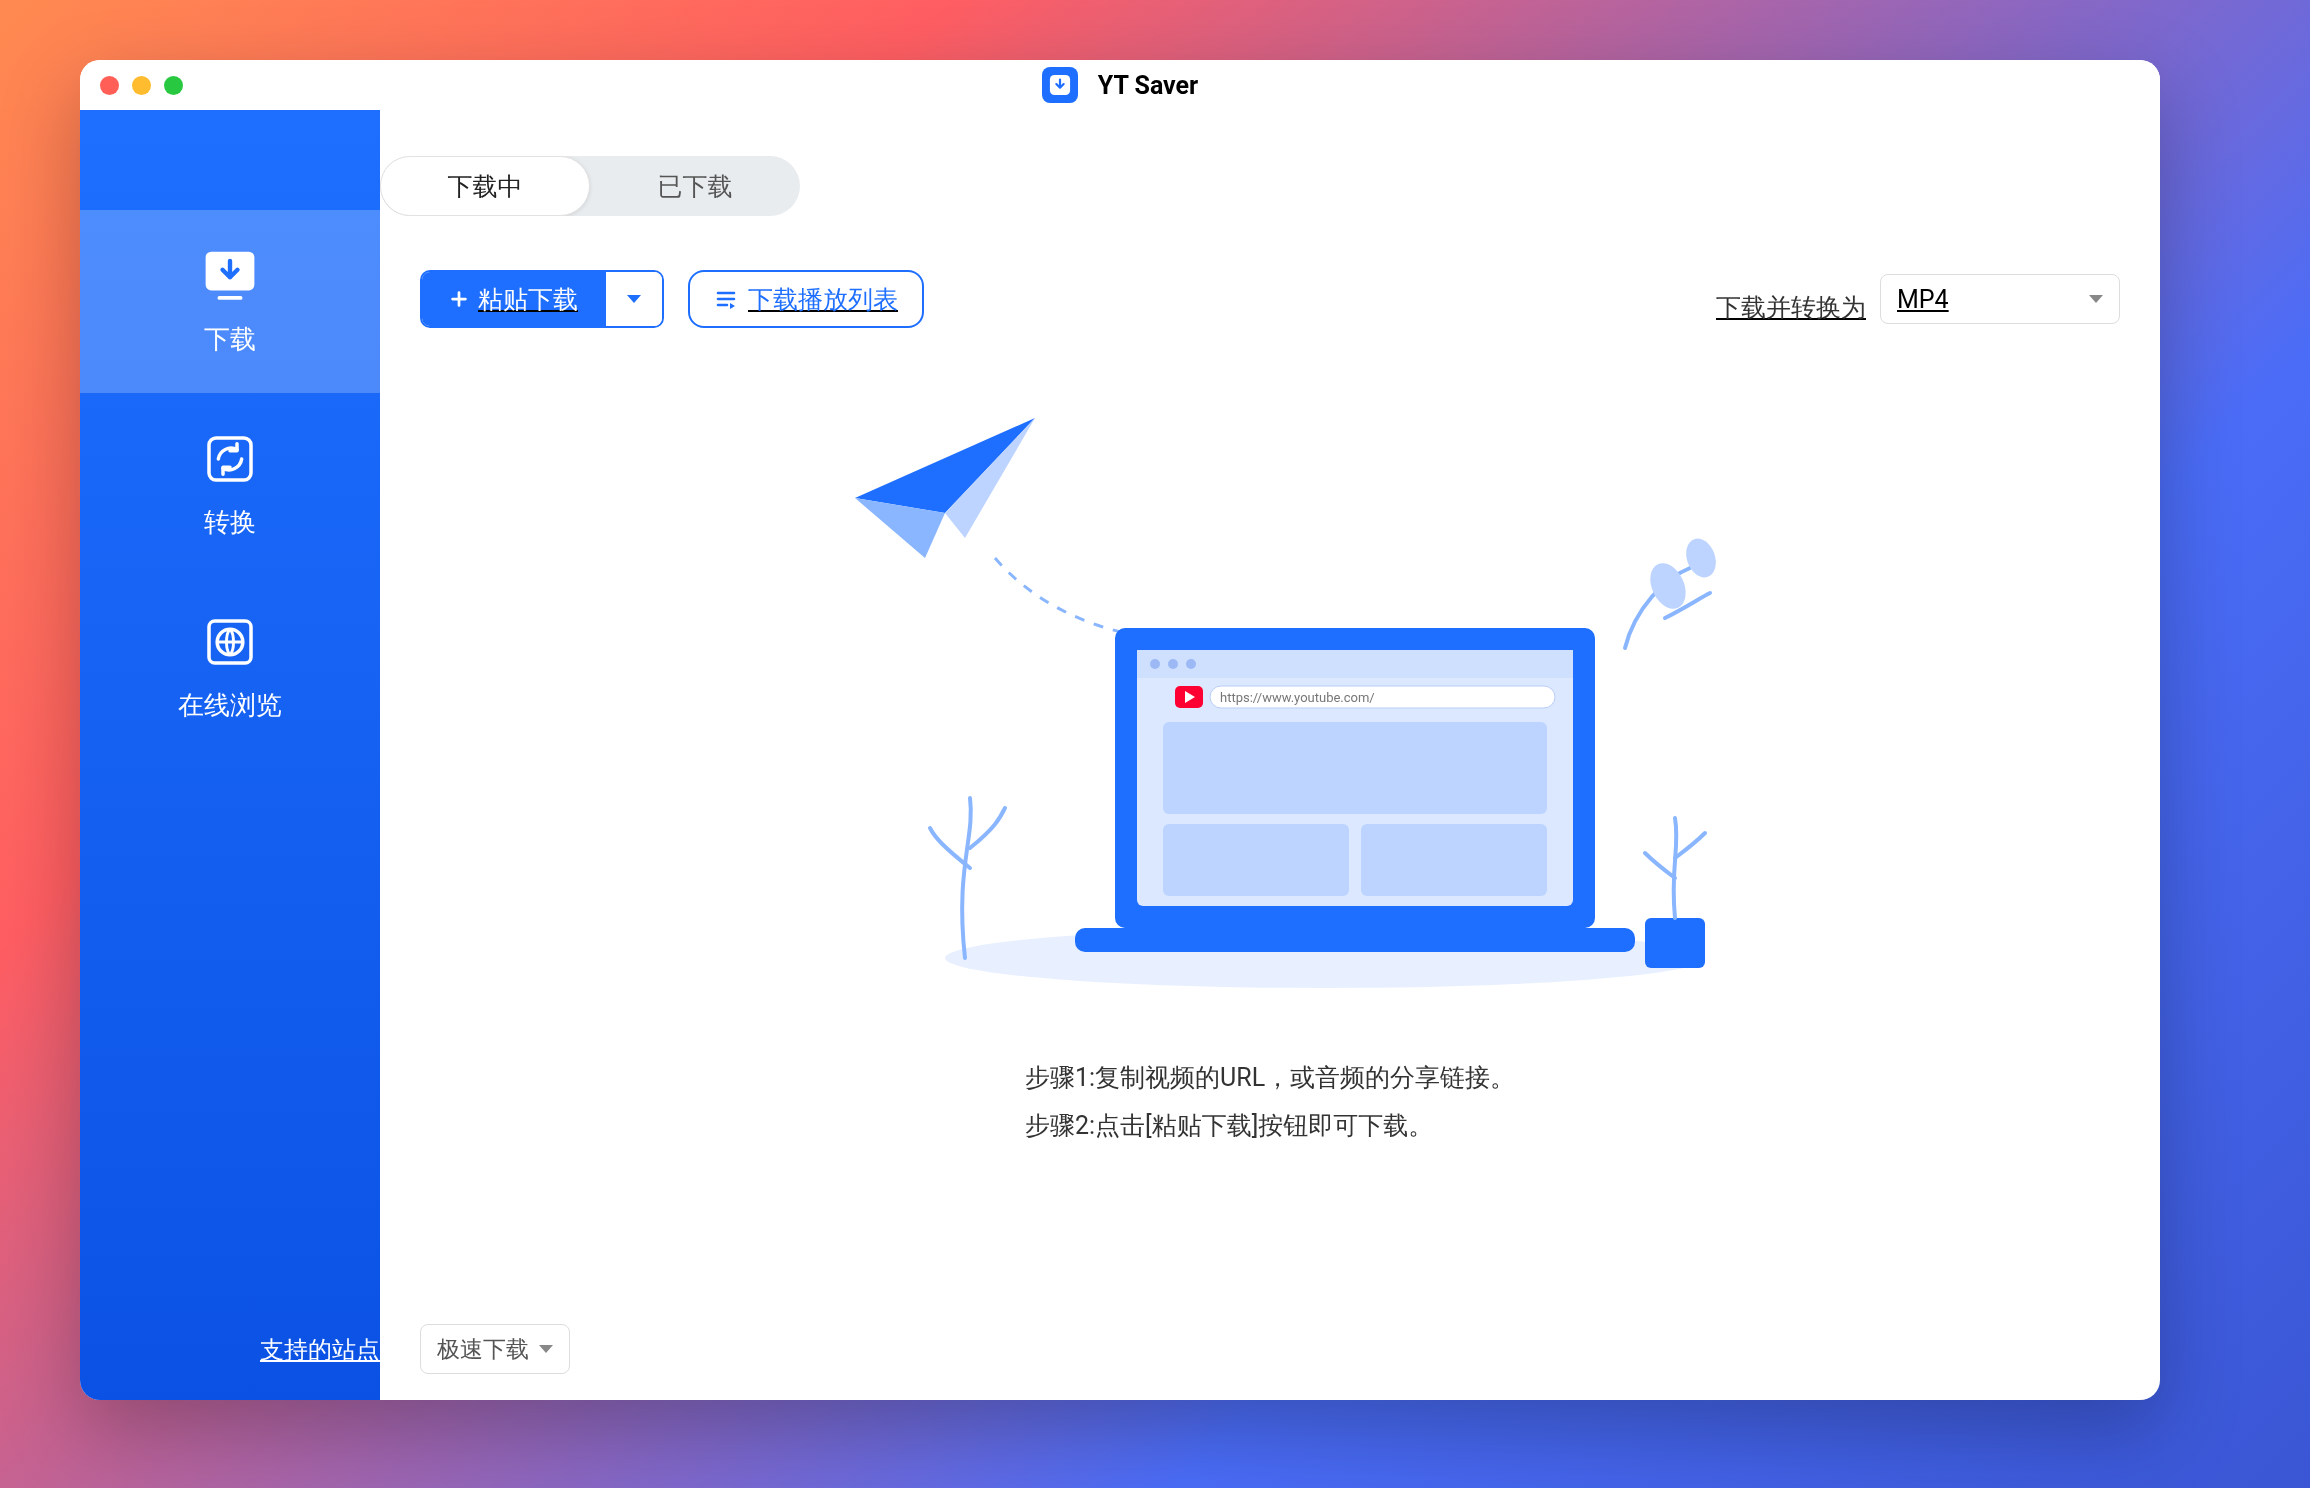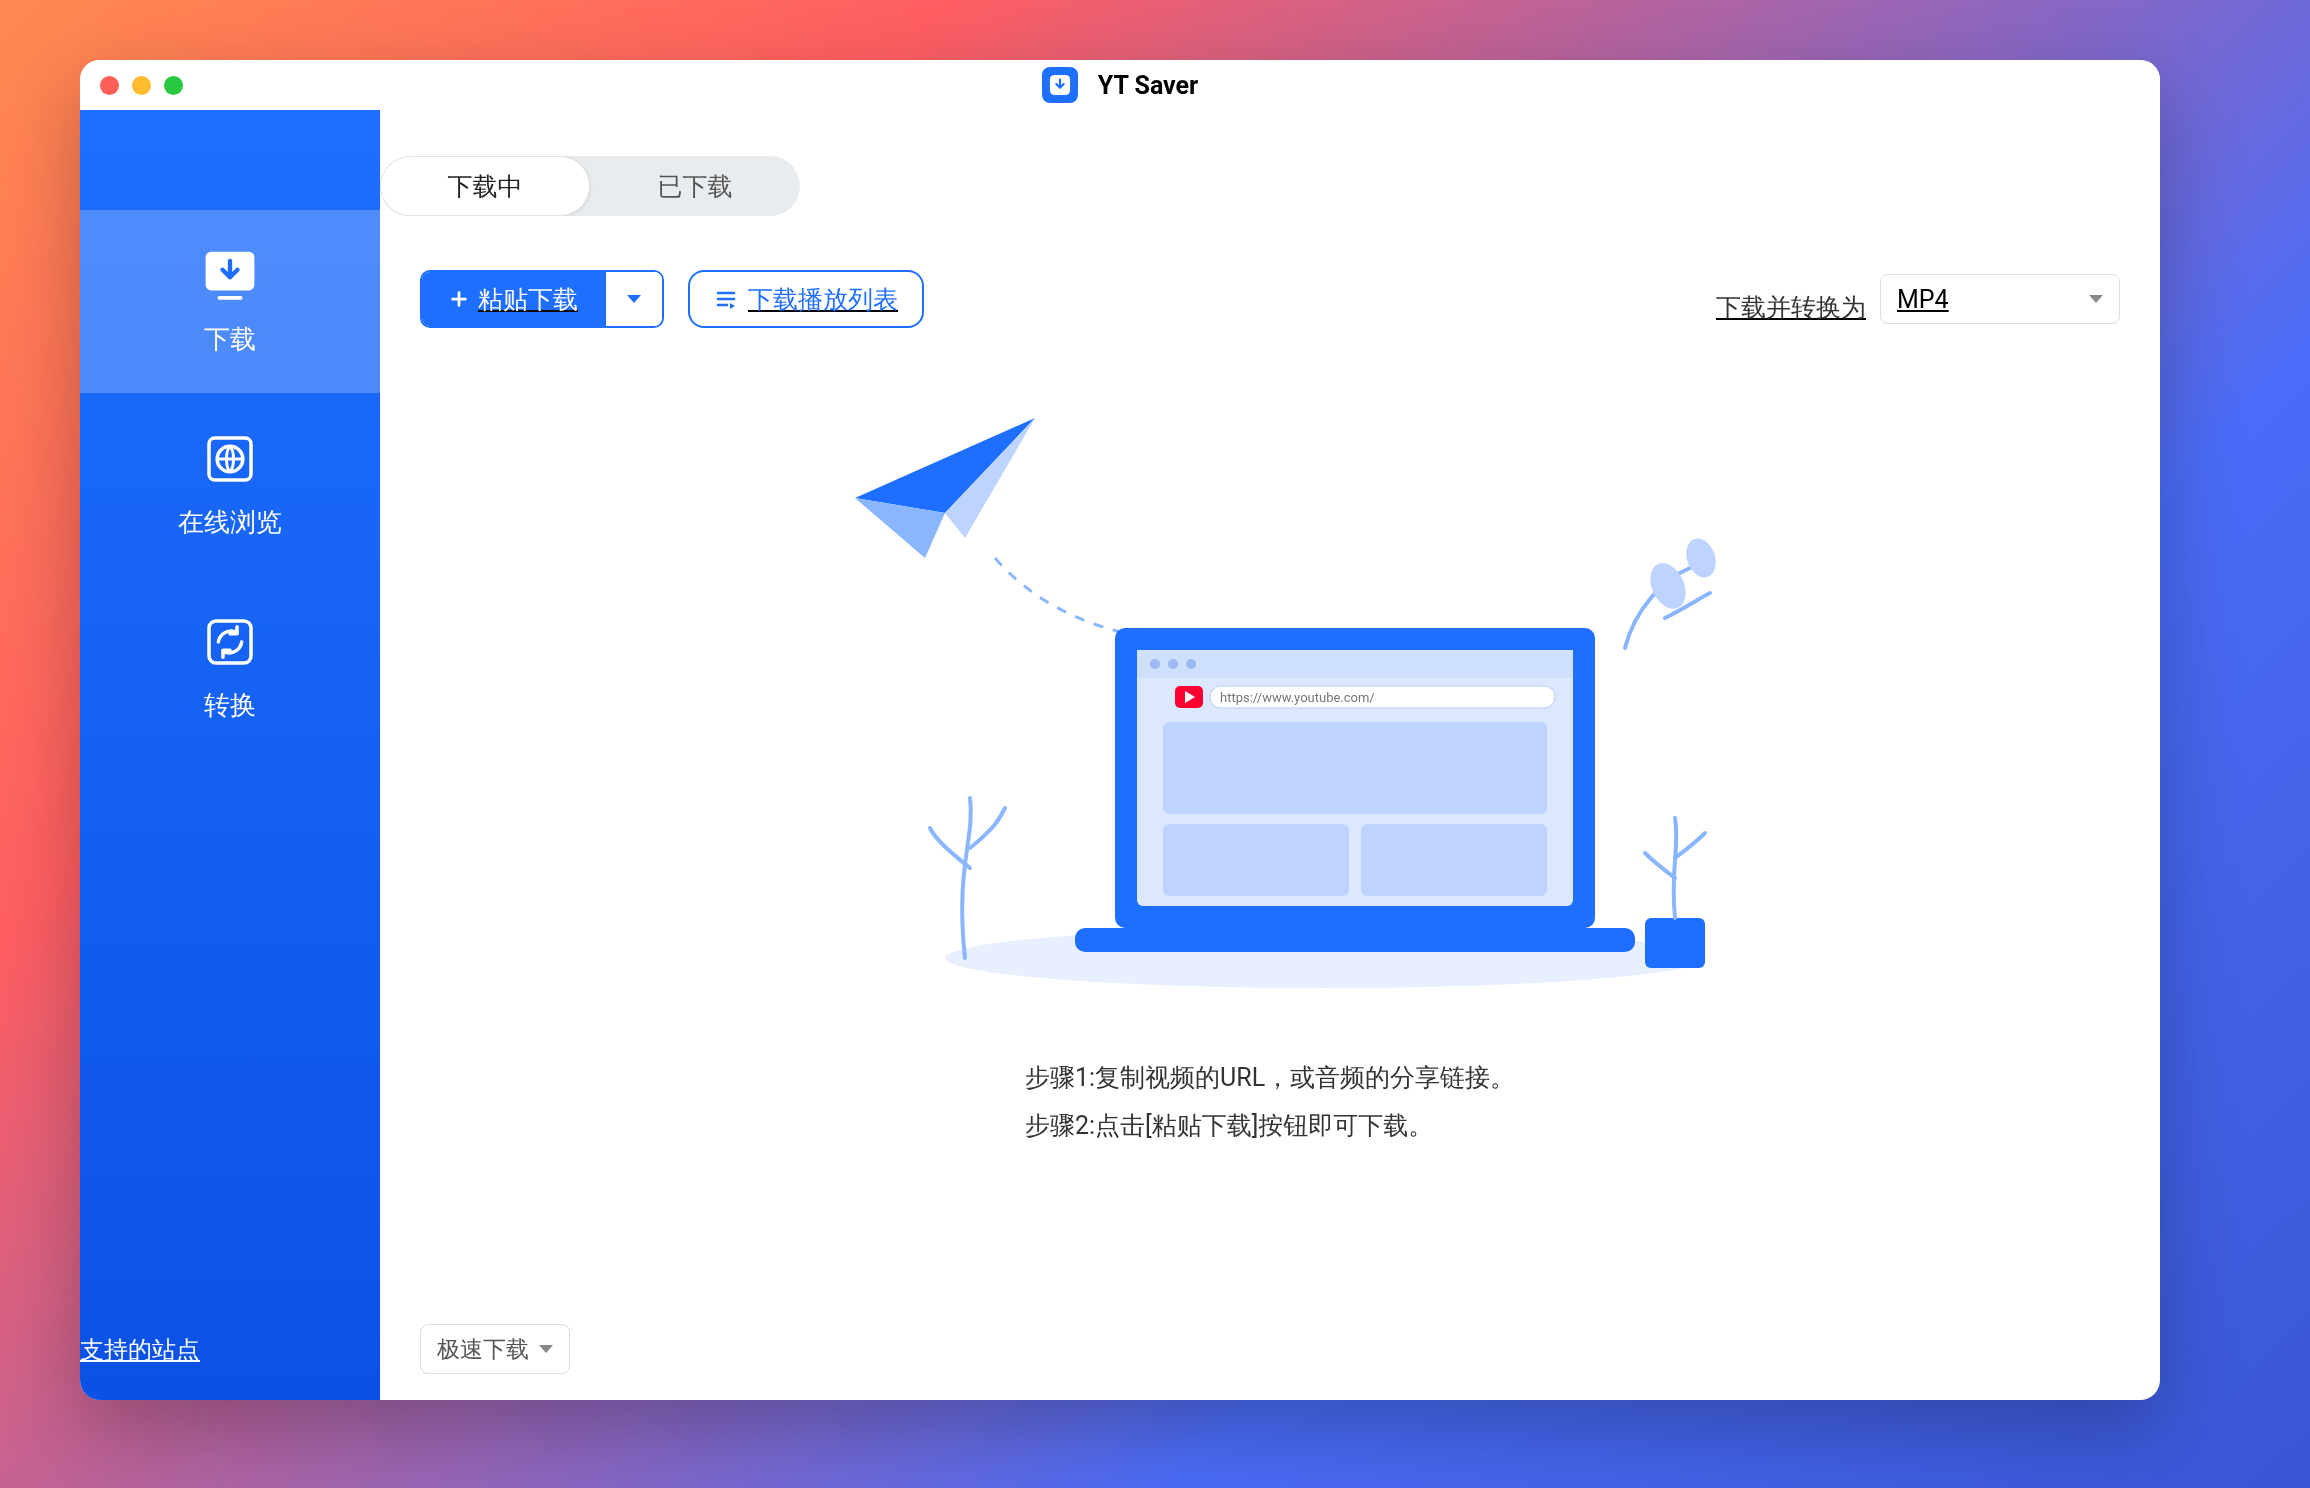--- a/index.html
+++ b/index.html
@@ -80,21 +80,21 @@
   .side-item.active { background: rgba(255,255,255,0.22); }
   .side-item .icon-box {
     width: 60px; height: 60px;
     display:flex; align-items:center; justify-content:center;
   }
   .side-item .label { font-size: 26px; font-weight: 500; }
   .sidebar-footer {
     position: absolute;
     bottom: 34px;
     left: 0; right: 0;
-    text-align: left;
+    text-align: right;
     color: #fff;
     font-size: 24px;
     text-decoration: underline;
     cursor: pointer;
   }
   .main {
     flex: 1;
     display: flex;
     flex-direction: column;
     position: relative;
@@ -255,36 +255,36 @@
               <rect x="6" y="6" width="36" height="28" rx="3" stroke="#fff" stroke-width="3" fill="#fff"></rect>
               <rect x="14" y="40" width="20" height="3" rx="1.5" fill="#fff"></rect>
               <path d="M24 12v13m0 0l-6-6m6 6l6-6" stroke="#1e6fff" stroke-width="3.5" stroke-linecap="round" stroke-linejoin="round"></path>
             </svg>
           </span>
           <span class="label">下载</span>
         </div>
         <div class="side-item">
           <span class="icon-box">
             <svg width="56" height="56" viewBox="0 0 48 48" fill="none">
+              <rect x="6" y="6" width="36" height="36" rx="6" stroke="#fff" stroke-width="3"></rect>
+              <path d="M30 16a11 11 0 0 0-16 8M18 32a11 11 0 0 0 16-8" stroke="#fff" stroke-width="3" stroke-linecap="round" fill="none"></path>
+              <path d="M30 11v6h-6M18 37v-6h6" stroke="#fff" stroke-width="3" stroke-linecap="round" stroke-linejoin="round" fill="none"></path>
+            </svg>
+          </span>
+          <span class="label">转换</span>
+        </div>
+        <div class="side-item">
+          <span class="icon-box">
+            <svg width="56" height="56" viewBox="0 0 48 48" fill="none">
               <rect x="6" y="6" width="36" height="36" rx="5" stroke="#fff" stroke-width="3"></rect>
               <circle cx="24" cy="24" r="11" stroke="#fff" stroke-width="3" fill="none"></circle>
               <path d="M13 24h22M24 13c4 4 4 18 0 22M24 13c-4 4-4 18 0 22" stroke="#fff" stroke-width="2.5"></path>
             </svg>
           </span>
           <span class="label">在线浏览</span>
-        </div>
-        <div class="side-item">
-          <span class="icon-box">
-            <svg width="56" height="56" viewBox="0 0 48 48" fill="none">
-              <rect x="6" y="6" width="36" height="36" rx="6" stroke="#fff" stroke-width="3"></rect>
-              <path d="M30 16a11 11 0 0 0-16 8M18 32a11 11 0 0 0 16-8" stroke="#fff" stroke-width="3" stroke-linecap="round" fill="none"></path>
-              <path d="M30 11v6h-6M18 37v-6h6" stroke="#fff" stroke-width="3" stroke-linecap="round" stroke-linejoin="round" fill="none"></path>
-            </svg>
-          </span>
-          <span class="label">转换</span>
         </div>
       </div>
       <div class="sidebar-footer">支持的站点</div>
     </div>
 
     <div class="main">
       <div class="tab-row">
         <div class="seg">
           <div class="seg-item active">下载中</div>
           <div class="seg-item">已下载</div>

